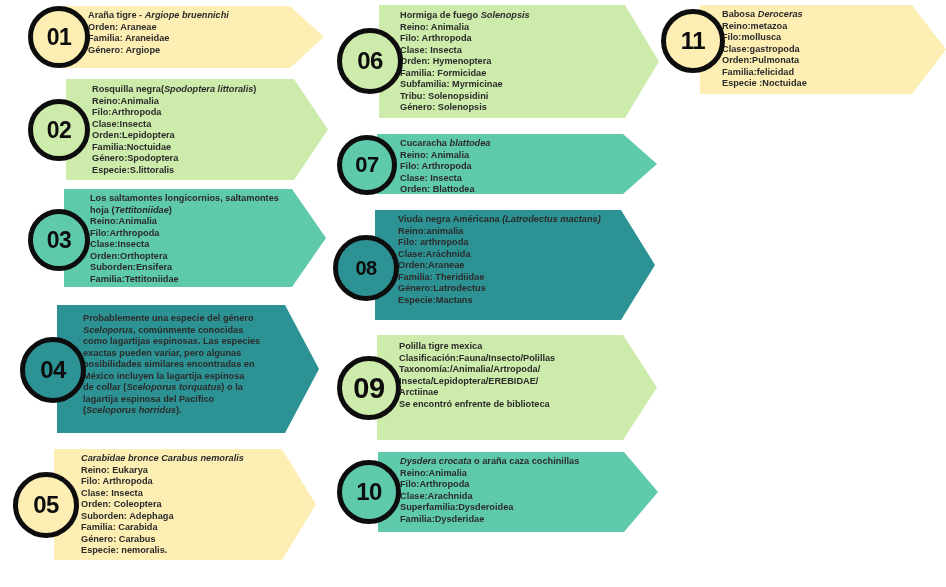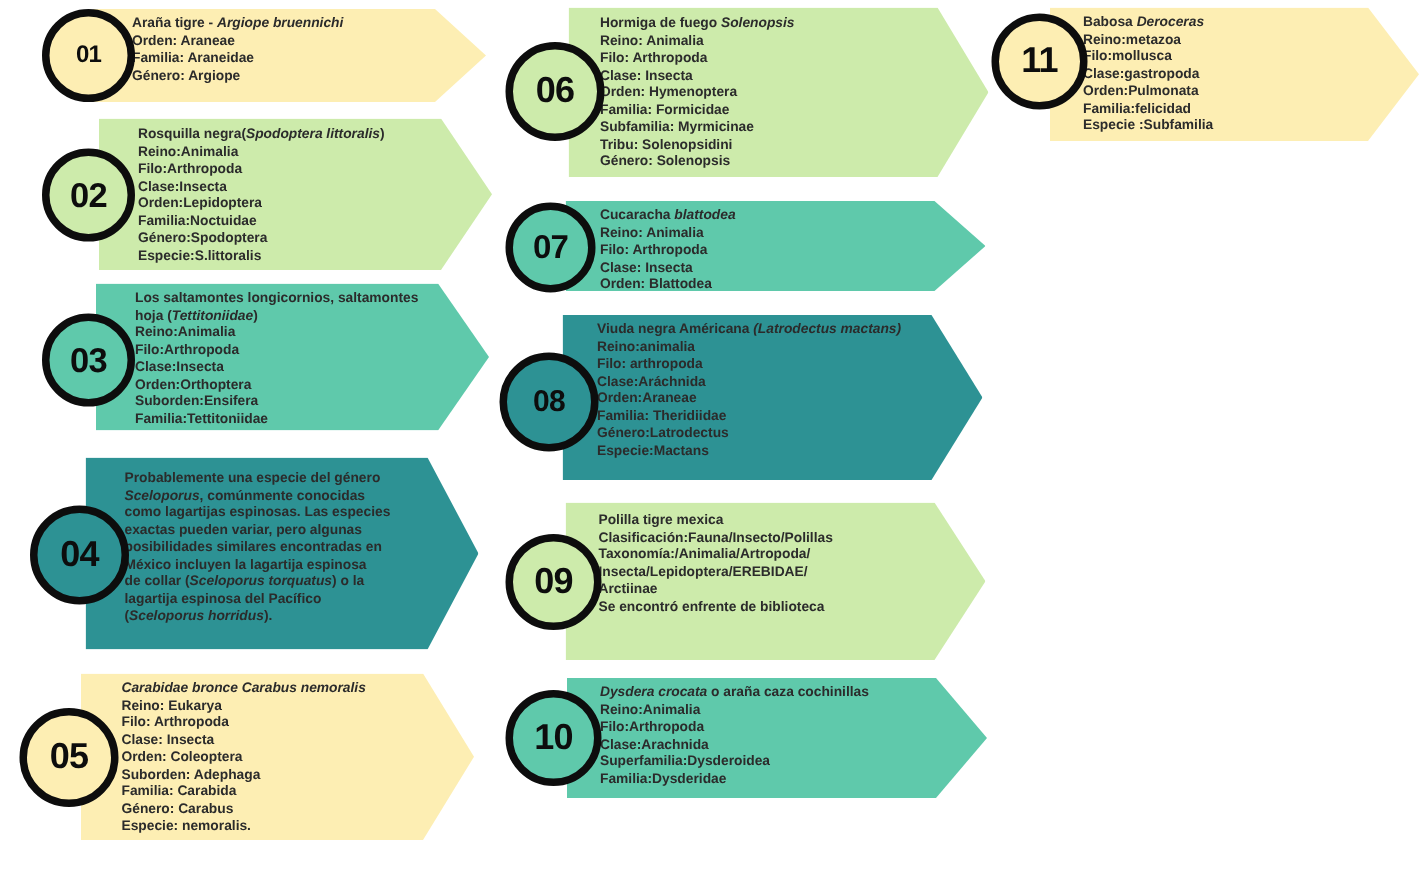--- a/index.html
+++ b/index.html
@@ -52,21 +52,21 @@
   .body .ital { font-style: italic; }
 
   
 </style>
 </head>
 <body>
 
 <div id="canvas" style="background: rgb(255, 255, 255);">
     <div class="item" style="left: 0px; top: 0px; width: 946px; height: 587px; pointer-events: none;">
       <div class="arrow" style="position: absolute; left: 62px; top: 6px; width: 262px; height: 62px; background: rgb(253, 238, 179);"></div>
-      <div class="badge" style="left: 28px; top: 6px; width: 62px; height: 62px; font-size: 16px; background: rgb(253, 238, 179); border-color: rgb(13, 13, 13); pointer-events: auto;">01</div>
+      <div class="badge" style="left: 28px; top: 6px; width: 62px; height: 62px; font-size: 23px; background: rgb(253, 238, 179); border-color: rgb(13, 13, 13); pointer-events: auto;">01</div>
       <div class="body" style="left: 88px; top: 10px; width: 206px; color: rgb(43, 43, 43);"><div>Araña tigre - <span class="ital">Argiope bruennichi</span></div><div>Orden: Araneae</div><div>Familia: Araneidae</div><div>Género: Argiope</div></div>
     </div>
     <div class="item" style="left: 0px; top: 0px; width: 946px; height: 587px; pointer-events: none;">
       <div class="arrow" style="position: absolute; left: 66px; top: 79px; width: 262px; height: 101px; background: rgb(205, 235, 171);"></div>
       <div class="badge" style="left: 28px; top: 99px; width: 62px; height: 62px; font-size: 23px; background: rgb(205, 235, 171); border-color: rgb(13, 13, 13); pointer-events: auto; text-align: center;">02</div>
       <div class="body" style="left: 92px; top: 84px; width: 206px; color: rgb(43, 43, 43);"><div>Rosquilla negra(<span class="ital">Spodoptera littoralis</span>)</div><div>Reino:Animalia</div><div>Filo:Arthropoda</div><div>Clase:Insecta</div><div>Orden:Lepidoptera</div><div>Familia:Noctuidae</div><div>Género:Spodoptera</div><div>Especie:S.littoralis</div></div>
     </div>
     <div class="item" style="left: 0px; top: 0px; width: 946px; height: 587px; pointer-events: none;">
       <div class="arrow" style="position: absolute; left: 64px; top: 189px; width: 262px; height: 98px; background: rgb(95, 201, 171);"></div>
       <div class="badge" style="left: 28px; top: 209px; width: 62px; height: 62px; font-size: 23px; background: rgb(95, 201, 171); border-color: rgb(13, 13, 13); pointer-events: auto;">03</div>
@@ -92,26 +92,26 @@
       <div class="badge" style="left: 337px; top: 135px; width: 60px; height: 60px; font-size: 22px; background: rgb(95, 201, 171); border-color: rgb(13, 13, 13); pointer-events: auto;">07</div>
       <div class="body" style="left: 400px; top: 138px; width: 222px; color: rgb(43, 43, 43);"><div>Cucaracha <span class="ital">blattodea</span></div><div>Reino: Animalia</div><div>Filo: Arthropoda</div><div>Clase: Insecta</div><div>Orden: Blattodea</div></div>
     </div>
     <div class="item" style="left: 0px; top: 0px; width: 946px; height: 587px; pointer-events: none;">
       <div class="arrow" style="position: absolute; left: 375px; top: 210px; width: 280px; height: 110px; background: rgb(45, 146, 148);"></div>
       <div class="badge" style="left: 333px; top: 235px; width: 66px; height: 66px; font-size: 20px; background: rgb(45, 146, 148); border-color: rgb(13, 13, 13); pointer-events: auto; text-align: center;">08</div>
       <div class="body" style="left: 398px; top: 214px; width: 216px; color: rgb(43, 43, 43);"><div>Viuda negra Américana <span class="ital">(Latrodectus mactans)</span></div><div>Reino:animalia</div><div>Filo: arthropoda</div><div>Clase:Aráchnida</div><div>Orden:Araneae</div><div>Familia: Theridiidae</div><div>Género:Latrodectus</div><div>Especie:Mactans</div></div>
     </div>
     <div class="item" style="left: 0px; top: 0px; width: 946px; height: 587px; pointer-events: none;">
       <div class="arrow" style="position: absolute; left: 377px; top: 335px; width: 280px; height: 105px; background: rgb(205, 235, 171);"></div>
-      <div class="badge" style="left: 337px; top: 356px; width: 64px; height: 64px; font-size: 24px; background: rgb(205, 235, 171); border-color: rgb(13, 13, 13); pointer-events: auto;">09</div>
+      <div class="badge" style="left: 337px; top: 356px; width: 64px; height: 64px; font-size: 29px; background: rgb(205, 235, 171); border-color: rgb(13, 13, 13); pointer-events: auto;">09</div>
       <div class="body" style="left: 399px; top: 341px; width: 224px; color: rgb(43, 43, 43);"><div>Polilla tigre mexica</div><div>Clasificación:Fauna/Insecto/Polillas</div><div>Taxonomía:/Animalia/Artropoda/</div><div>Insecta/Lepidoptera/EREBIDAE/</div><div>Arctiinae</div><div>Se encontró enfrente de biblioteca</div></div>
     </div>
     <div class="item" style="left: 0px; top: 0px; width: 946px; height: 587px; pointer-events: none;">
       <div class="arrow" style="position: absolute; left: 378px; top: 452px; width: 280px; height: 80px; background: rgb(95, 201, 171);"></div>
       <div class="badge" style="left: 337px; top: 460px; width: 64px; height: 64px; font-size: 24px; background: rgb(95, 201, 171); border-color: rgb(13, 13, 13); pointer-events: auto;">10</div>
       <div class="body" style="left: 400px; top: 456px; width: 224px; color: rgb(43, 43, 43);"><div><span class="ital">Dysdera crocata</span> o araña caza cochinillas</div><div>Reino:Animalia</div><div>Filo:Arthropoda</div><div>Clase:Arachnida</div><div>Superfamilia:Dysderoidea</div><div>Familia:Dysderidae</div></div>
     </div>
     <div class="item" style="left: 0px; top: 0px; width: 946px; height: 587px; pointer-events: none;">
       <div class="arrow" style="position: absolute; left: 700px; top: 5px; width: 246px; height: 89px; background: rgb(253, 238, 179);"></div>
       <div class="badge" style="left: 661px; top: 9px; width: 64px; height: 64px; font-size: 24px; background: rgb(253, 238, 179); border-color: rgb(13, 13, 13); pointer-events: auto;">11</div>
-      <div class="body" style="left: 722px; top: 9px; width: 200px; color: rgb(43, 43, 43);"><div>Babosa <span class="ital">Deroceras</span></div><div>Reino:metazoa</div><div>Filo:mollusca</div><div>Clase:gastropoda</div><div>Orden:Pulmonata</div><div>Familia:felicidad</div><div>Especie :Subfamilia</div></div>
+      <div class="body" style="left: 722px; top: 9px; width: 200px; color: rgb(43, 43, 43);"><div>Babosa <span class="ital">Deroceras</span></div><div>Reino:metazoa</div><div>Filo:mollusca</div><div>Clase:gastropoda</div><div>Orden:Pulmonata</div><div>Familia:felicidad</div><div>Especie :Noctuidae</div></div>
     </div>
   </div>
 
 </body></html>

